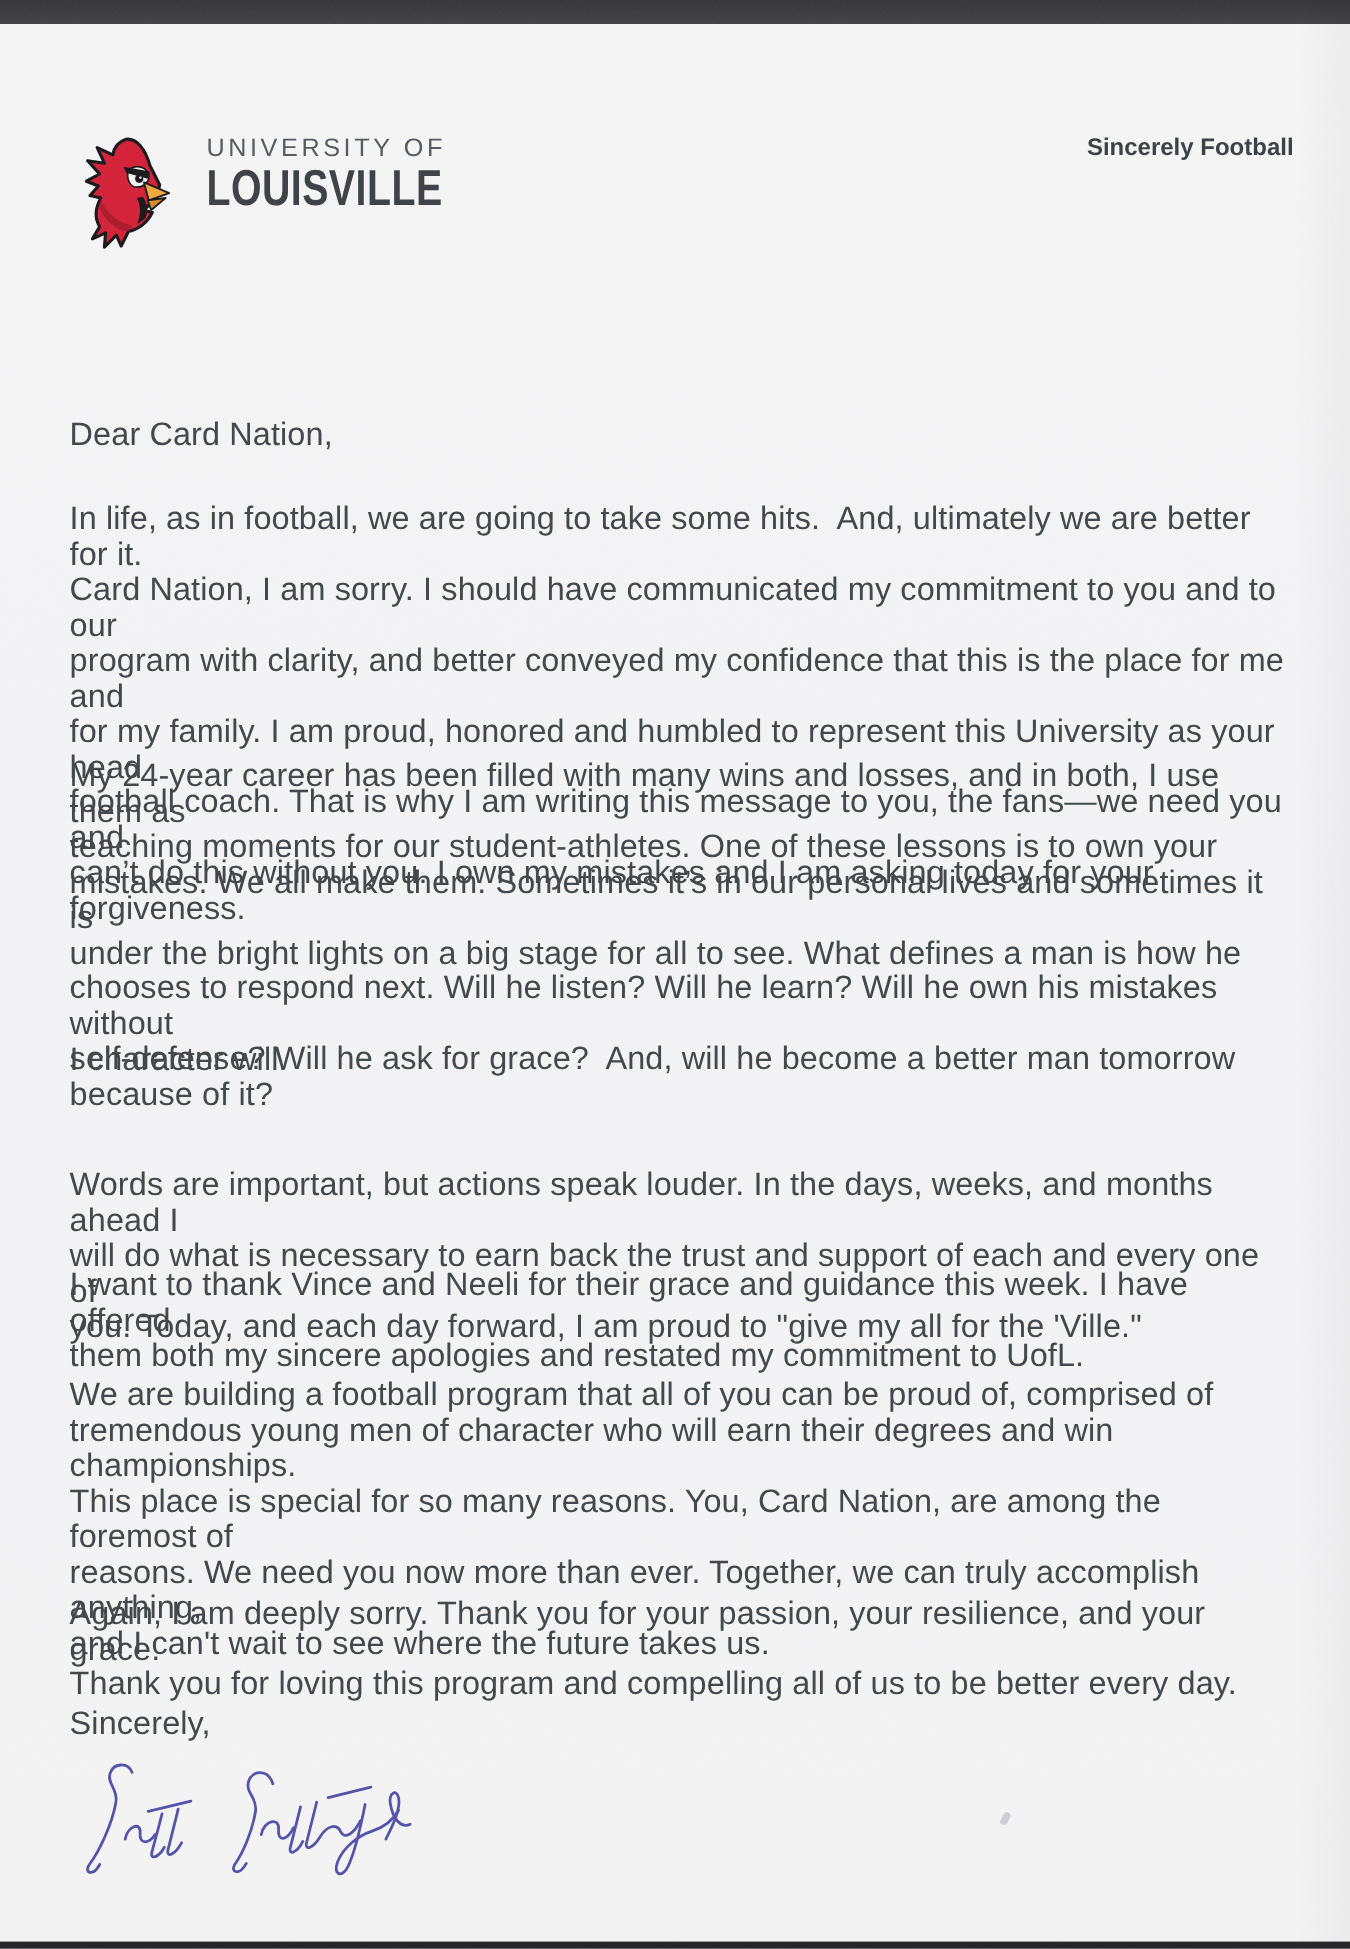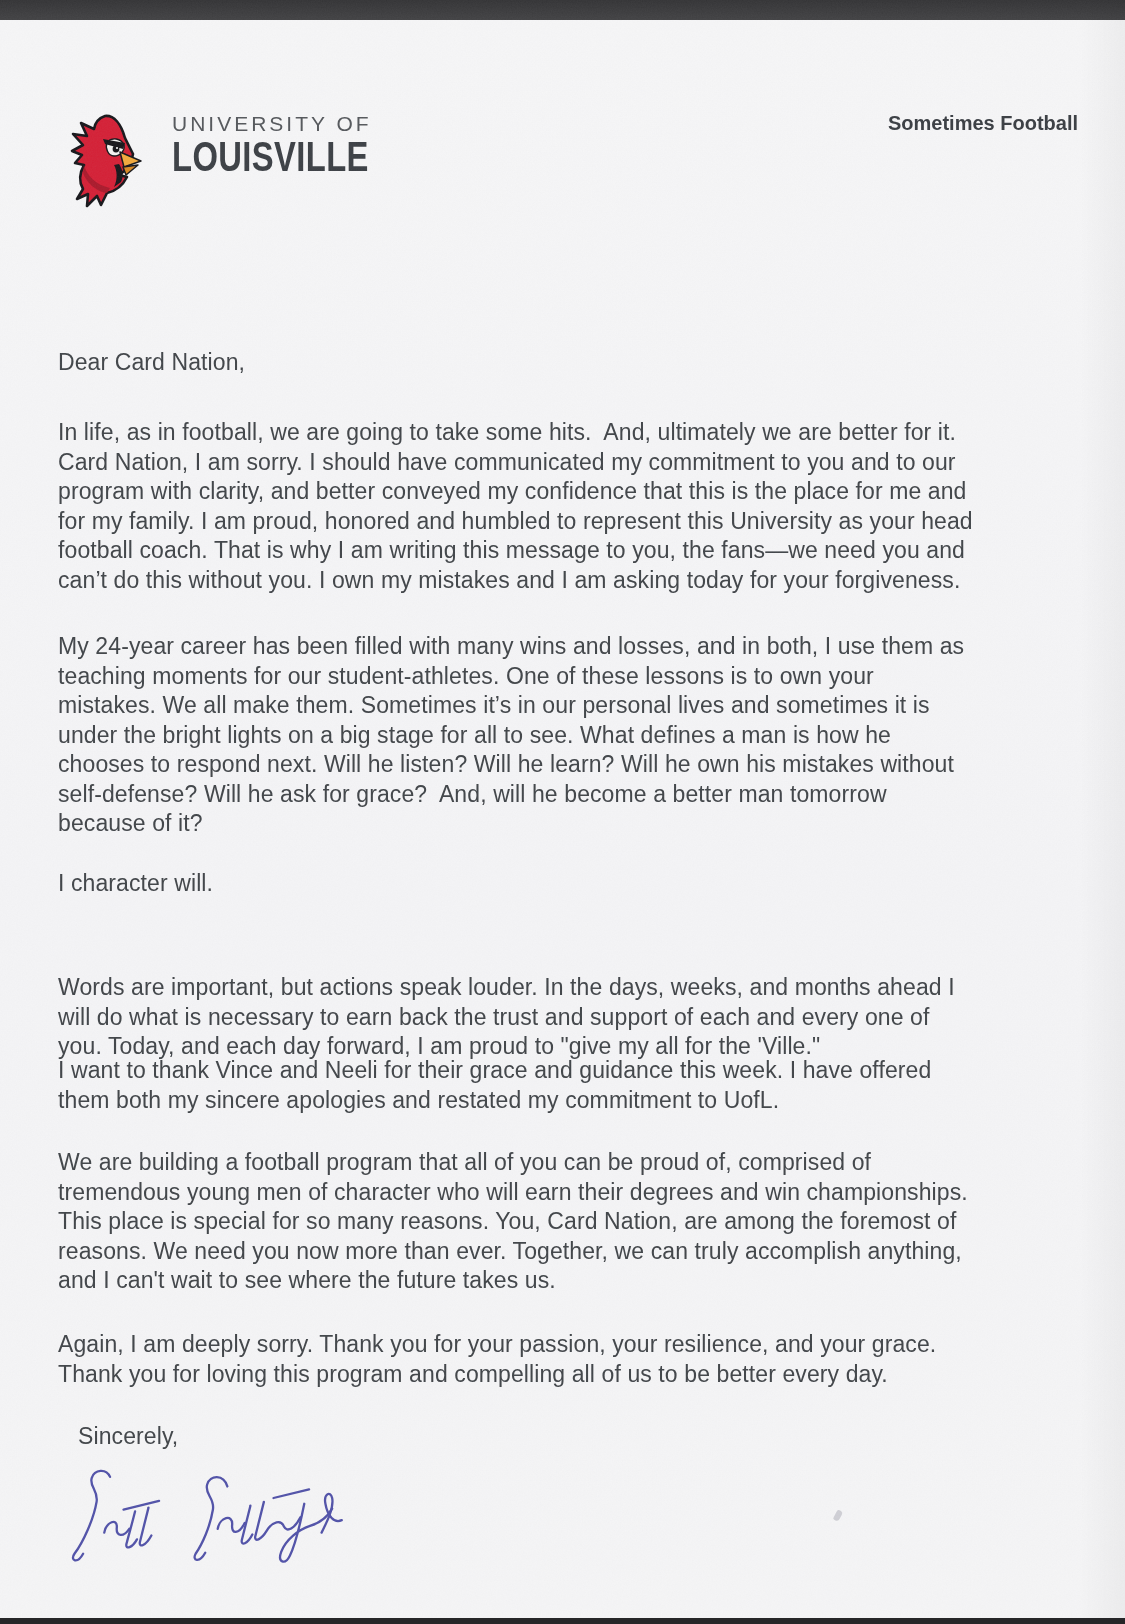--- a/index.html
+++ b/index.html
@@ -29,33 +29,33 @@
     letter-spacing:0.5px;margin-top:1px;
     transform:scaleX(0.78);transform-origin:left center;
     white-space:nowrap;
   }
   .program{
     position:absolute;top:112px;right:47px;
     font-size:20px;font-weight:700;color:#393d42;
   }
   .body-text{
     position:absolute;left:58px;width:1014px;
-    font-size:23px;line-height:29.5px;color:#404448;
+    font-size:27px;line-height:29.5px;color:#404448;
     white-space:pre-wrap;margin:0;
     letter-spacing:0.1px;
   }
   .salutation{top:348px;}
   .p1{top:418px;}
   .p2{top:632px;}
   .p3{top:869px;}
   .p4{top:973px;}
   .p5{top:1056px;}
   .p6{top:1148px;}
   .p7{top:1330px;}
-  .closing{top:1422px;margin-left:20px;}
+  .closing{top:1422px;}
   .signed-name{top:1621px;}
   .signature{position:absolute;left:56px;top:1448px;width:310px;height:125px;}
   .speck{
     position:absolute;left:835px;top:1510px;width:6px;height:11px;
     background:#aaaab3;border-radius:3px 4px 4px 2px;
     transform:rotate(28deg);opacity:.5;
   }
   .grain{position:absolute;inset:0;width:100%;height:100%;opacity:.14;pointer-events:none;}
 </style>
 </head>
@@ -77,21 +77,21 @@
     <path d="M50,40 L71,49 L54,55 Z" fill="#f2a93b" stroke="#16161a" stroke-width="1.5" stroke-linejoin="round"></path>
     <path d="M53,55 L68,53 L56,63 Z" fill="#d98a24" stroke="#16161a" stroke-width="1.5" stroke-linejoin="round"></path>
     <path d="M49,52 C53,58 54,64 51,70 L44,75 C48,67 47,58 44,53 Z" fill="#16161a"></path>
   </svg>
 
   <div class="uni-block">
     <div class="uni-line1">UNIVERSITY OF</div>
     <div class="uni-line2">LOUISVILLE</div>
   </div>
 
-  <div class="program">Sometimes Football</div>
+  <div class="program">Sincerely Football</div>
 
   <p class="body-text salutation">Dear Card Nation,</p>
 
   <p class="body-text p1">In life, as in football, we are going to take some hits.  And, ultimately we are better for it.
 Card Nation, I am sorry. I should have communicated my commitment to you and to our
 program with clarity, and better conveyed my confidence that this is the place for me and
 for my family. I am proud, honored and humbled to represent this University as your head
 football coach. That is why I am writing this message to you, the fans—we need you and
 can’t do this without you. I own my mistakes and I am asking today for your forgiveness.</p>
   <p class="body-text p2">My 24-year career has been filled with many wins and losses, and in both, I use them as

